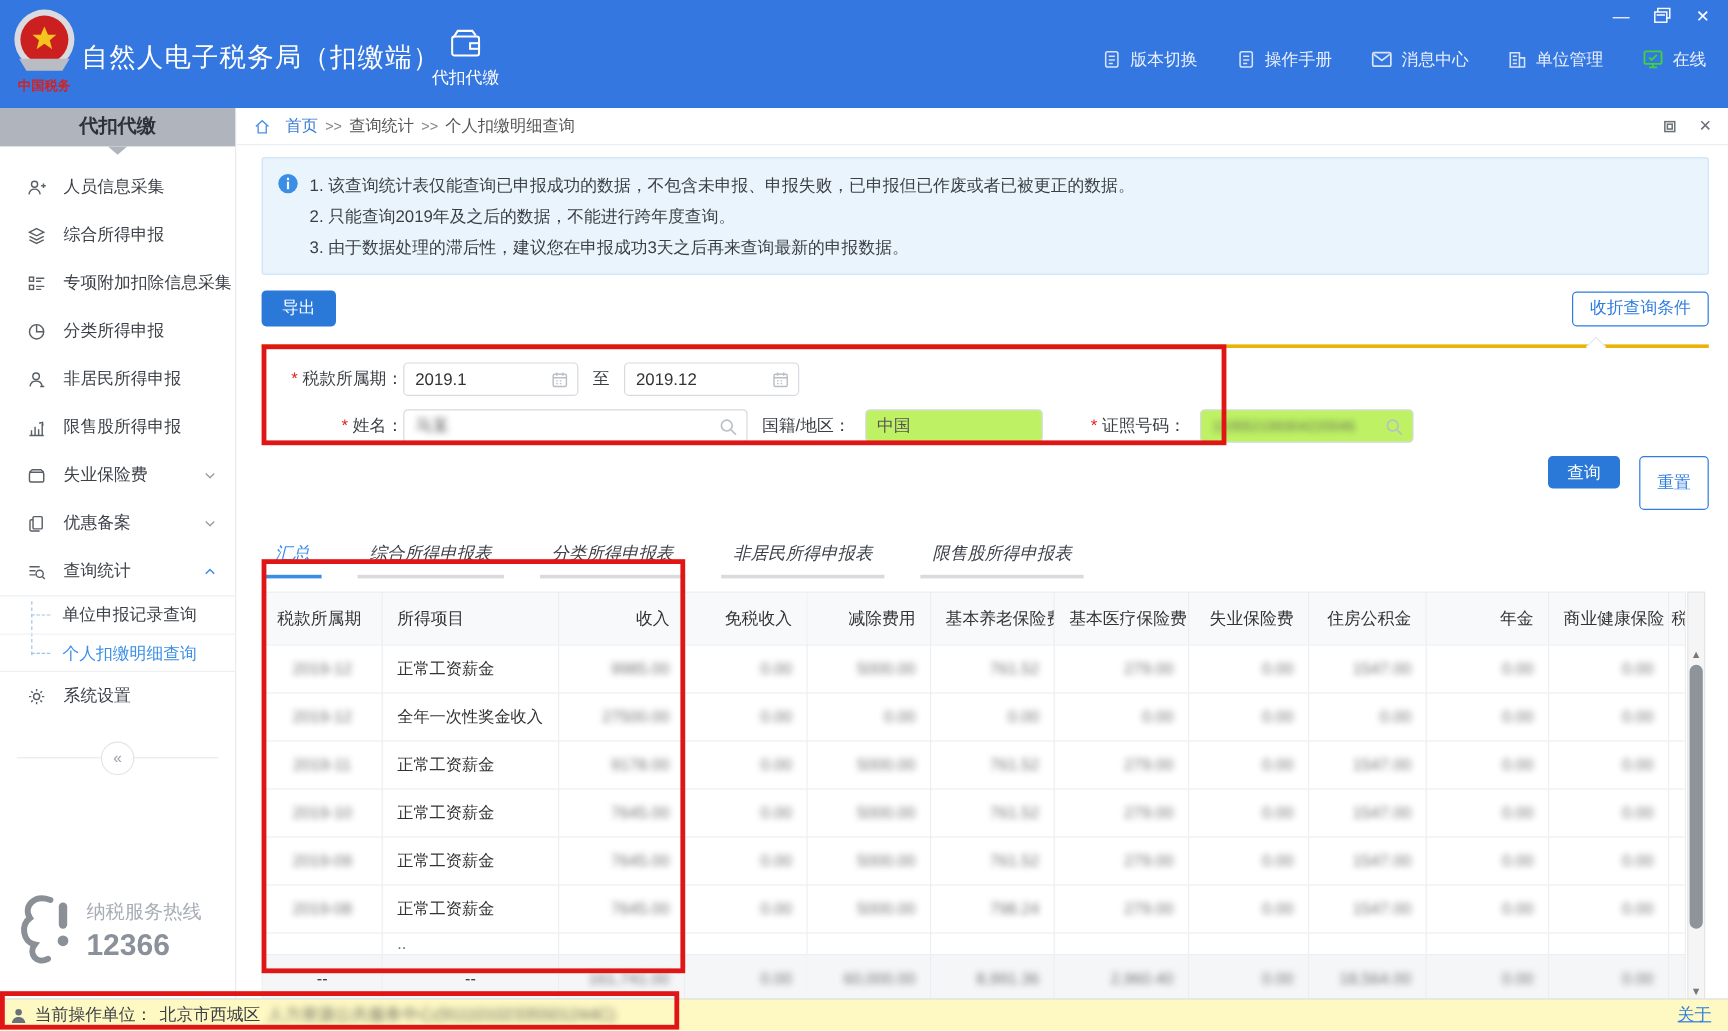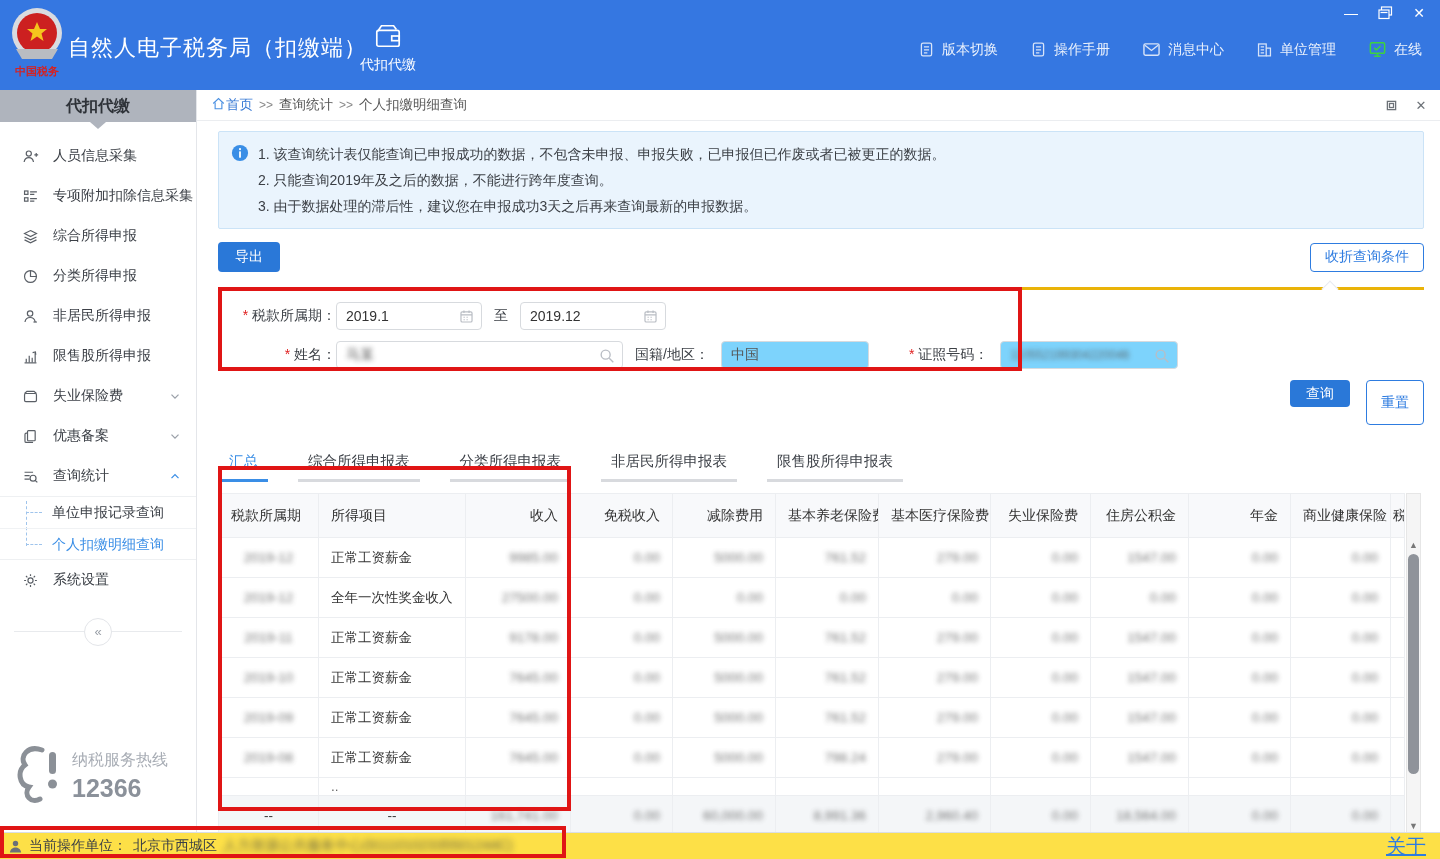--- a/index.html
+++ b/index.html
@@ -33,21 +33,21 @@
   .collapse-row { position:relative; margin:18px 14px 0 14px; height:28px; }
   .collapse-row:before { content:""; position:absolute; left:0; right:0; top:13px; border-top:1px solid #e8eaed; }
   .collapse-btn { position:absolute; left:50%; top:0; margin-left:-14px; width:28px; height:28px; background:#fff; border:1px solid #e3e5e9; border-radius:50%; color:#9aa0a8; text-align:center; line-height:25px; font-size:13px; cursor:pointer; }
   .hotline { position:absolute; left:14px; bottom:28px; display:flex; align-items:flex-start; gap:8px; }
   .hotline-text .small { color:#a8adb5; font-size:16px; margin-top:6px; }
   .hotline-text .big { color:#8b919a; font-size:25px; font-weight:bold; margin-top:3px; }
 
   
   .main { position:absolute; left:197px; top:90px; width:1243px; height:742px; background:#fff; }
   .breadcrumb-bar { position:relative; height:31px; border-bottom:1px solid #ebedf0; display:flex; align-items:center; padding-left:14px; gap:6px; font-size:13.5px; color:#555; }
-  .crumb-home { color:#3a7bd5; cursor:pointer; display:flex; gap:0; }
+  .crumb-home { color:#3a7bd5; cursor:pointer; display:flex; align-items:center; gap:12px; }
   .crumb-sep { color:#888; font-size:12px; }
   .bc-controls { position:absolute; right:12px; top:8px; display:flex; gap:16px; color:#6d7278; }
   .bc-btn { width:14px; height:14px; display:flex; align-items:center; justify-content:center; font-size:13px; cursor:pointer; }
 
   .content { padding:10px 16px 0 21px; }
 
   .notice { background:#eaf4fd; border:1px solid #cbe3f7; border-radius:2px; padding:9px 14px 9px 12px; display:flex; gap:9px; }
   .notice-icon { flex:0 0 18px; margin-top:3px; }
   .notice-lines { font-size:14px; color:#3b3f45; line-height:26px; }
 
@@ -57,32 +57,32 @@
 
   .query-panel { position:relative; margin-top:15px; border-top:3px solid #eab308; padding-top:12px; }
   .query-panel .notch { position:absolute; right:88px; top:-7px; width:12px; height:12px; background:#fff; border-left:1px solid #e7eaf0; border-top:1px solid #e7eaf0; transform:rotate(45deg); }
   .form-row { display:flex; align-items:center; margin-bottom:11px; }
   .f-label { width:118px; text-align:right; font-size:14px; color:#3b3f45; }
   .req:before { content:"* "; color:#e02020; }
   .inp { position:relative; display:flex; align-items:center; border:1px solid #d7dade; border-radius:4px; height:28px; background:#fff; padding:0 26px 0 9px; font-size:14px; color:#333; }
   .inp .ico { position:absolute; right:6px; top:5px; }
   .inp.w-date { width:146px; }
   .inp.w-name { width:287px; }
-  .inp.disabled { background:#7dd3fc; color:#555; }
+  .inp.disabled { background:#bef264; color:#555; }
   .inp.w-nation { width:148px; padding-right:9px; }
   .inp.w-id { width:178px; }
   .mid-label { font-size:14px; color:#3b3f45; margin:0 12px; }
   .lbl-gap { margin-left:12px; }
   .blurred { filter:blur(2.6px); opacity:.82; }
   .blurred3 { filter:blur(3px); opacity:.8; }
   .actions-row { display:flex; justify-content:flex-end; gap:16px; margin-top:7px; padding-bottom:6px; }
   .btn-primary.sm { height:27px; padding:0 16px; }
   .btn-outline.sm { height:45px; padding:0 14px; }
 
-  .tabs { display:flex; gap:30px; margin-top:21px; padding-left:1px; }
+  .tabs { display:flex; gap:30px; margin-top:21px; padding-left:1px;font-style:italic; }
   .tab { font-size:14.5px; color:#3c4047; padding:0 10px 8px 10px; border-bottom:3px solid #d8dade; cursor:pointer; }
   .tab.active { color:#3a8ee6; border-bottom-color:#3a8ee6; }
 
   .table-zone { margin-top:11px; display:flex; }
   table.grid { border-collapse:collapse; table-layout:fixed; width:1186px; font-size:13.5px; color:#333; }
   table.grid th, table.grid td { border:1px solid #eceef1; overflow:hidden; white-space:nowrap; }
   table.grid th { height:44px; background:#f8f9fb; font-weight:normal; font-size:14px; padding:0 12px; text-align:right; }
   table.grid th.h-left { text-align:left; }
   table.grid td { height:40px; padding:0 12px; }
   .t-period { text-align:center; }
@@ -96,23 +96,23 @@
   .vscroll { width:15px; height:341px; background:#f5f5f5; border:1px solid #e6e6e6; position:relative; margin-left:1px; }
   .vs-arrow { position:absolute; left:0; width:13px; height:14px; color:#777; font-size:9px; text-align:center; line-height:14px; cursor:pointer; }
   .vs-up { top:44px; }
   .vs-down { bottom:0; }
   .vs-thumb { position:absolute; left:1px; top:60px; width:11px; height:220px; background:#8f939a; border-radius:6px; cursor:pointer; }
   .hscroll { margin-top:2px; width:1202px; height:13px; background:#f3f3f3; border:1px solid #e6e6e6; position:relative; }
   .hs-thumb { position:absolute; left:8px; top:1px; height:9px; width:1120px; background:#cfcfcf; border-radius:5px; cursor:pointer; }
   .hs-arrow { position:absolute; right:2px; top:0; color:#777; font-size:9px; line-height:11px; cursor:pointer; }
 
   
-  .status-bar { position:absolute; left:0; top:832px; width:1440px; height:27px; background:#fde047; border-top:1px solid #dadee4; display:flex; align-items:center; padding:0 14px 0 8px; font-size:14px; color:#3b3f45; }
+  .status-bar { position:absolute; left:0; top:832px; width:1440px; height:27px; background:#fef9c3; border-top:1px solid #dadee4; display:flex; align-items:center; padding:0 14px 0 8px; font-size:14px; color:#3b3f45; }
   .status-left { display:flex; align-items:center; gap:6px; }
-  .about-link { margin-left:auto; color:#2e7ce0; text-decoration:underline; cursor:pointer; font-size:20px; }
+  .about-link { margin-left:auto; color:#2e7ce0; text-decoration:underline; cursor:pointer; font-size:14px; }
 
   
   .hl { position:absolute; border:4px solid #e01515; pointer-events:none; z-index:50; }
   .hl-form { left:218px; top:287px; width:804px; height:84px; }
   .hl-table { left:218px; top:466px; width:353px; height:345px; }
   .hl-status { left:0px; top:826px; width:566px; height:32px; }
 </style>
 </head>
 <body>
 
@@ -199,33 +199,33 @@
       <div class="side-item">
         <svg width="17" height="17" viewBox="0 0 20 20" fill="none" stroke="#5a5f66" stroke-width="1.4">
             <circle cx="8" cy="6.5" r="3"></circle>
             <path d="M2.5 16.5c.5-3.5 3-5.2 5.5-5.2s5 1.7 5.5 5.2"></path>
             <path d="M14.5 8h4.5M16.75 5.8v4.4"></path>
           </svg>
         <span>人员信息采集</span>
       </div>
       <div class="side-item">
         <svg width="17" height="17" viewBox="0 0 20 20" fill="none" stroke="#5a5f66" stroke-width="1.4">
+            <path d="M10 3l7 3.5-7 3.5-7-3.5z"></path>
+            <path d="M3 10.5l7 3.5 7-3.5"></path>
+            <path d="M3 14l7 3.5 7-3.5"></path>
+          </svg>
+        <span>综合所得申报</span>
+      </div>
+      <div class="side-item">
+        <svg width="17" height="17" viewBox="0 0 20 20" fill="none" stroke="#5a5f66" stroke-width="1.4">
             <rect x="3" y="3.5" width="4" height="4"></rect>
             <rect x="3" y="11.5" width="4" height="4"></rect>
             <path d="M9.5 4.5h8M9.5 7.5h5M9.5 12.5h8M9.5 15.5h5"></path>
           </svg>
         <span>专项附加扣除信息采集</span>
-      </div>
-      <div class="side-item">
-        <svg width="17" height="17" viewBox="0 0 20 20" fill="none" stroke="#5a5f66" stroke-width="1.4">
-            <path d="M10 3l7 3.5-7 3.5-7-3.5z"></path>
-            <path d="M3 10.5l7 3.5 7-3.5"></path>
-            <path d="M3 14l7 3.5 7-3.5"></path>
-          </svg>
-        <span>综合所得申报</span>
       </div>
       <div class="side-item">
         <svg width="17" height="17" viewBox="0 0 20 20" fill="none" stroke="#5a5f66" stroke-width="1.4">
             <circle cx="10" cy="10" r="7"></circle>
             <path d="M10 3v7h7"></path>
           </svg>
         <span>分类所得申报</span>
       </div>
       <div class="side-item">
         <svg width="17" height="17" viewBox="0 0 20 20" fill="none" stroke="#5a5f66" stroke-width="1.4">

